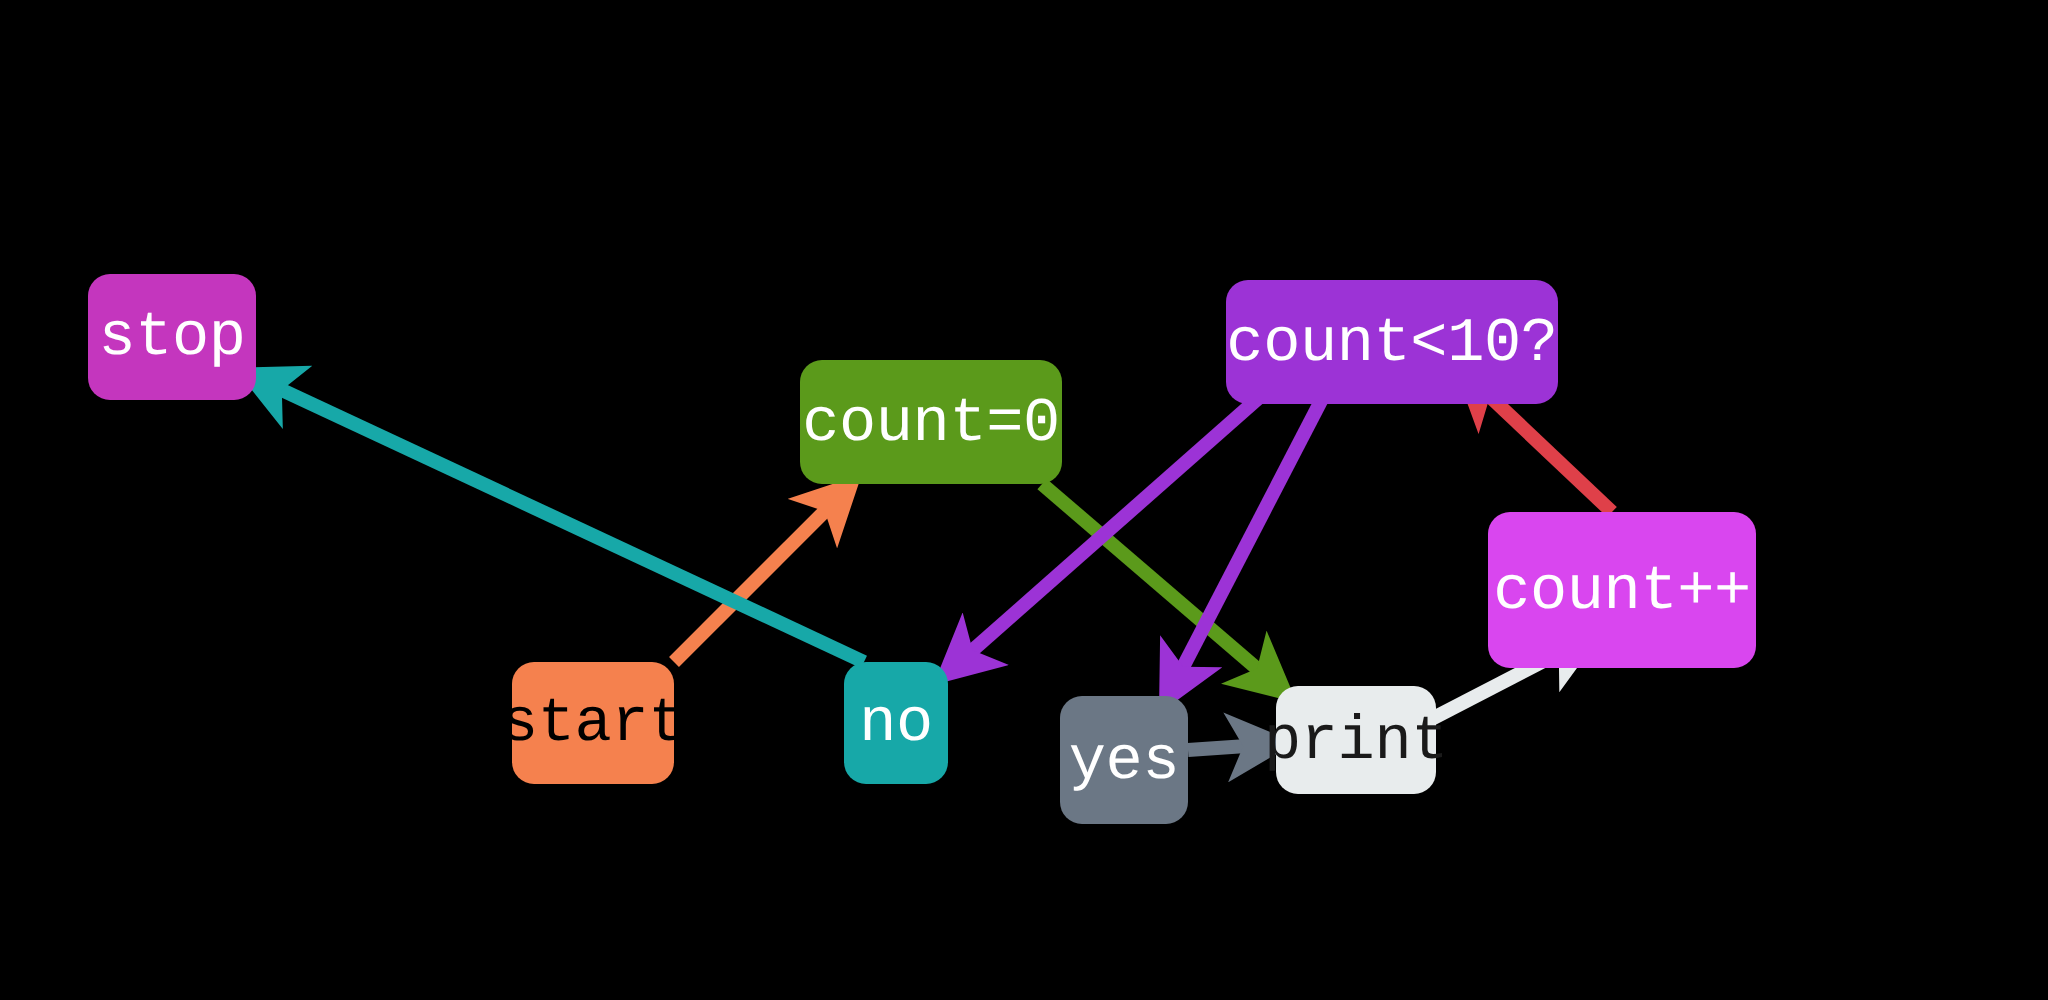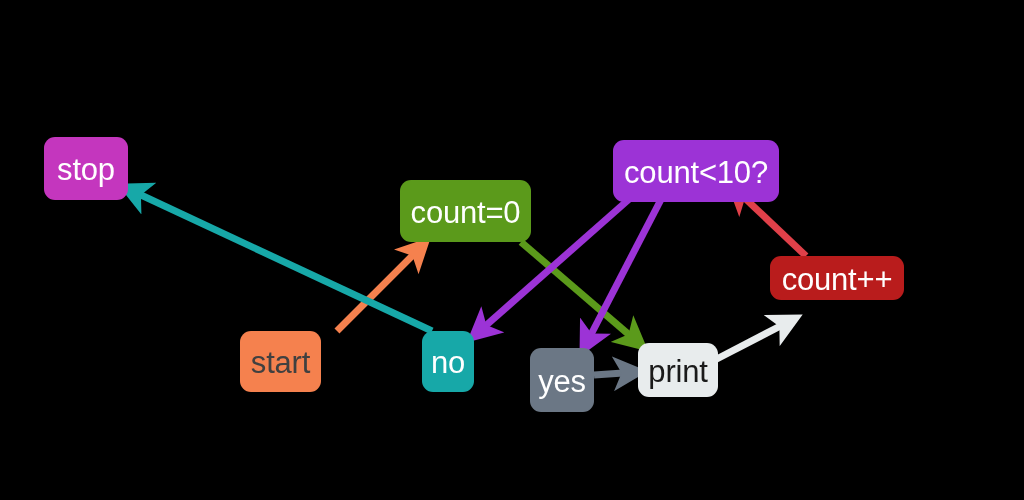--- a/index.html
+++ b/index.html
@@ -40,20 +40,21 @@
     font-size: 31px;
     font-weight: 400;
     line-height: 1;
     letter-spacing: -0.2px;
     white-space: nowrap;
     user-select: none;
   }
   .node-label {
     display: block;
     transform: translateY(1px);
+    font-family: Liberation Mono, monospace;
   }
 </style>
 </head>
 <body>
 
 <div id="canvas">
 
   <svg id="edge-layer" viewBox="0 0 1024 500" width="1024" height="500" xmlns="http://www.w3.org/2000/svg">
     <defs>
       <marker id="ah-start-to-count0" markerWidth="5" markerHeight="5" refX="3.6" refY="2.5" orient="auto" markerUnits="strokeWidth">
@@ -96,24 +97,24 @@
   <div id="nodes-group">
       <div class="node" style="left: 44px; top: 137px; width: 84px; height: 63px; background: rgb(196, 54, 190); color: rgb(255, 255, 255);">
         <span class="node-label">stop</span>
       </div>
       <div class="node" style="left: 400px; top: 180px; width: 131px; height: 62px; background: rgb(91, 154, 27); color: rgb(255, 255, 255);">
         <span class="node-label">count=0</span>
       </div>
       <div class="node" style="left: 613px; top: 140px; width: 166px; height: 62px; background: rgb(156, 51, 214); color: rgb(255, 255, 255);">
         <span class="node-label">count&lt;10?</span>
       </div>
-      <div class="node" style="left: 770px; top: 256px; width: 134px; height: 44px; background: #b91c1c; color: rgb(255, 255, 255);">
+      <div class="node" style="left: 744px; top: 256px; width: 134px; height: 78px; background: #d946ef; color: rgb(255, 255, 255);">
         <span class="node-label">count++</span>
       </div>
-      <div class="node" style="left: 240px; top: 331px; width: 81px; height: 61px; background: rgb(245, 129, 78); color: #404040;">
+      <div class="node" style="left: 256px; top: 331px; width: 81px; height: 61px; background: rgb(245, 129, 78); color: #000000;">
         <span class="node-label">start</span>
       </div>
       <div class="node" style="left: 422px; top: 331px; width: 52px; height: 61px; background: rgb(23, 168, 168); color: rgb(255, 255, 255);">
         <span class="node-label">no</span>
       </div>
       <div class="node" style="left: 530px; top: 348px; width: 64px; height: 64px; background: rgb(107, 119, 133); color: rgb(255, 255, 255);">
         <span class="node-label">yes</span>
       </div>
       <div class="node" style="left: 638px; top: 343px; width: 80px; height: 54px; background: rgb(232, 236, 237); color: rgb(26, 26, 26); align-items: center;">
         <span class="node-label">print</span>

